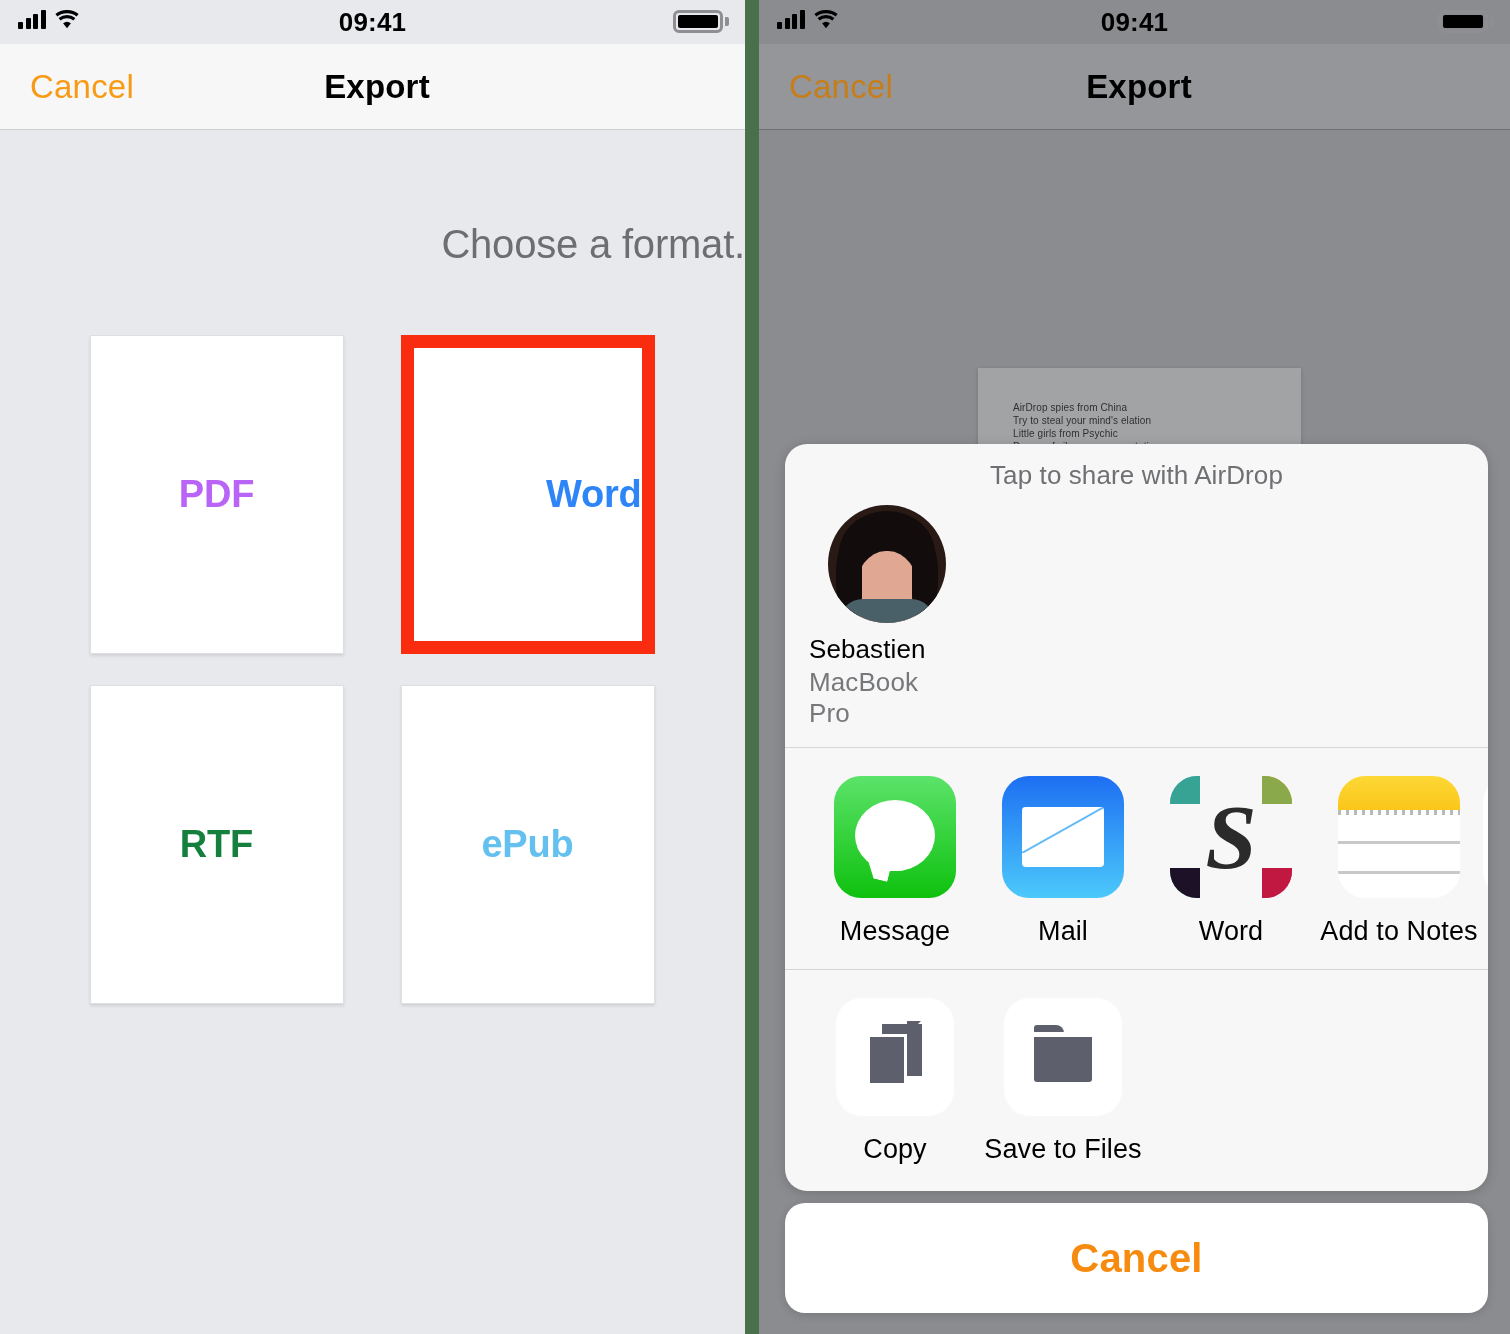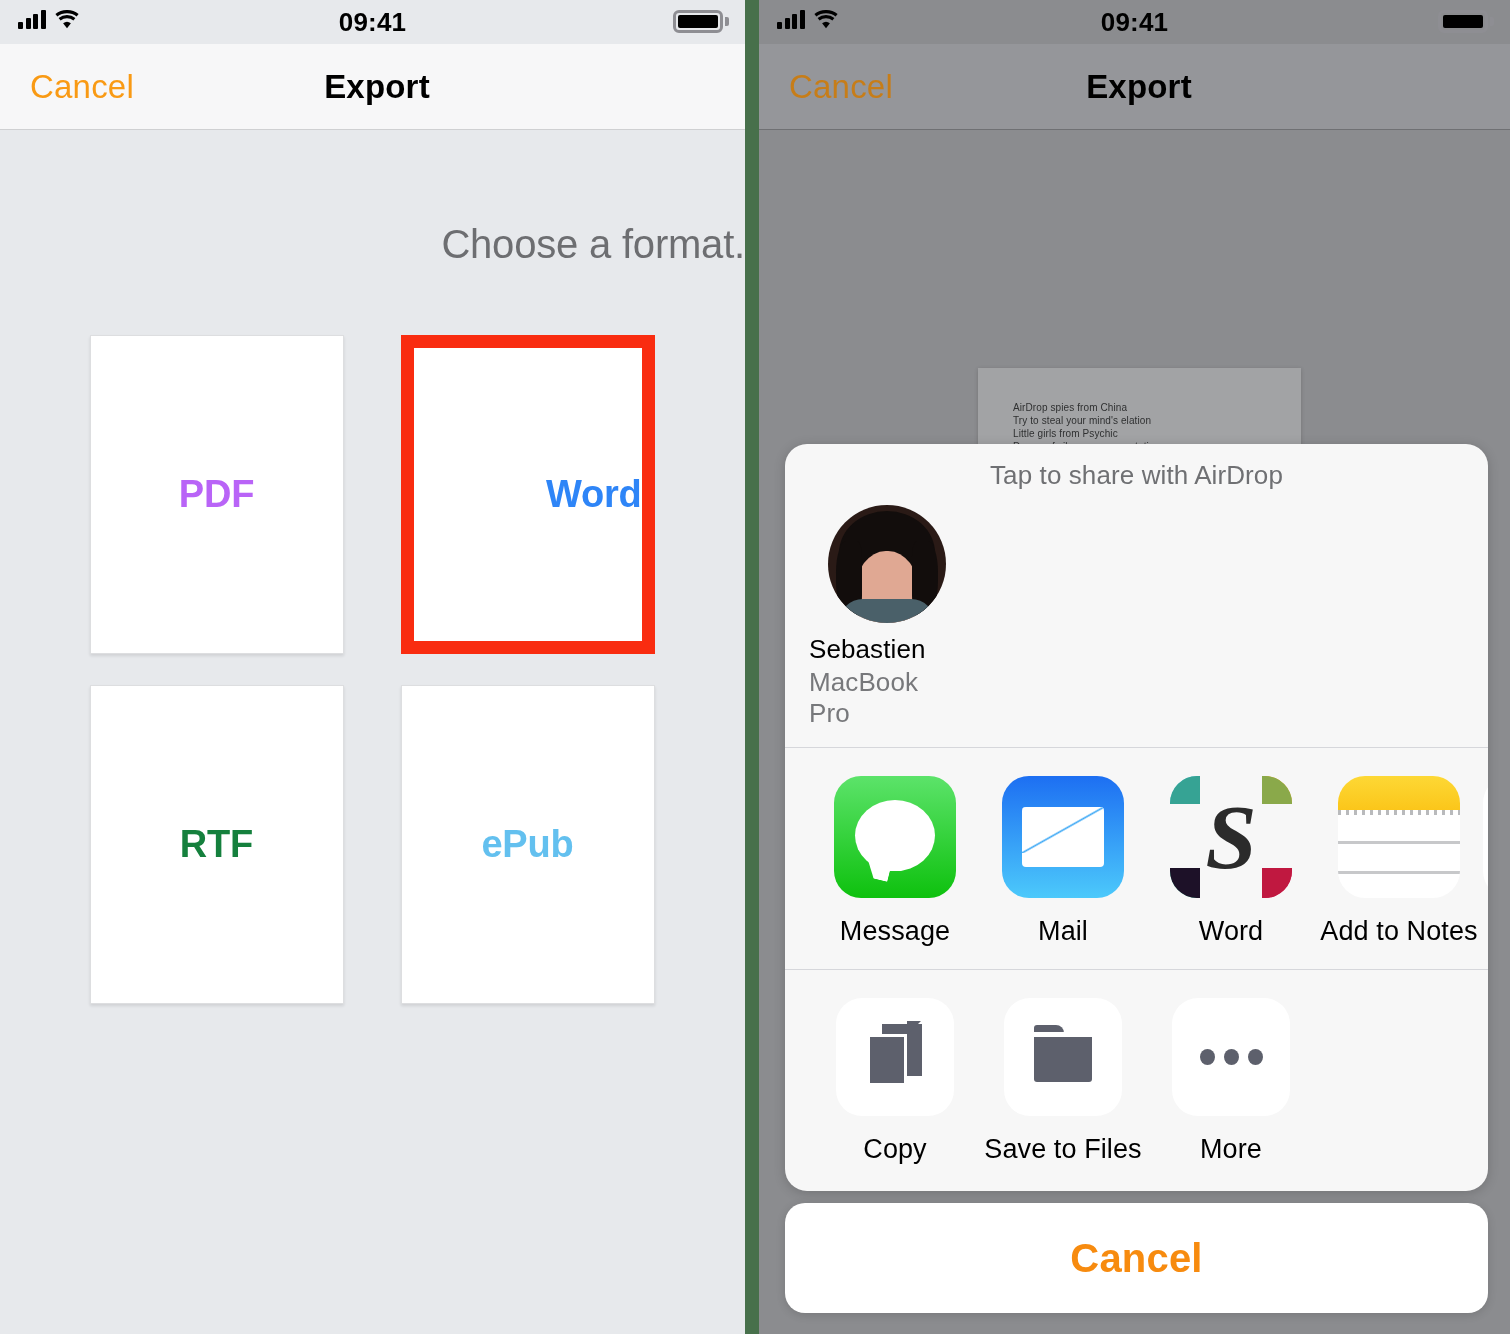--- a/index.html
+++ b/index.html
@@ -489,30 +489,20 @@
 
         <div class="act-item">
           <div class="act-tile g-folder">
             <span class="tab"></span>
               <span class="body"></span>
               <span class="lip"></span>
           </div>
           <div class="act-label">Save to Files</div>
         </div>
 
-        <div class="act-item">
-          <div class="act-tile">
-            <span class="g-more">
-                <i></i>
-                <i></i>
-                <i></i>
-              </span>
-          </div>
-          <div class="act-label">More</div>
-        </div>
 
       </div>
 
     </div>
 
     <div class="cancel-btn">
       <span>Cancel</span>
     </div>
 
   </div>

